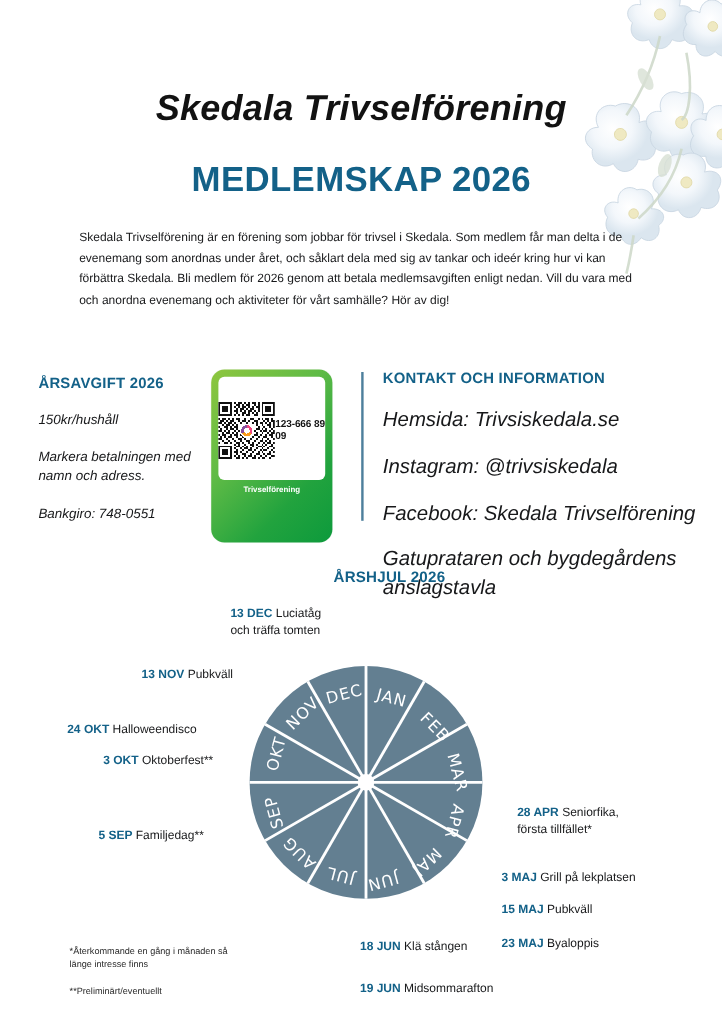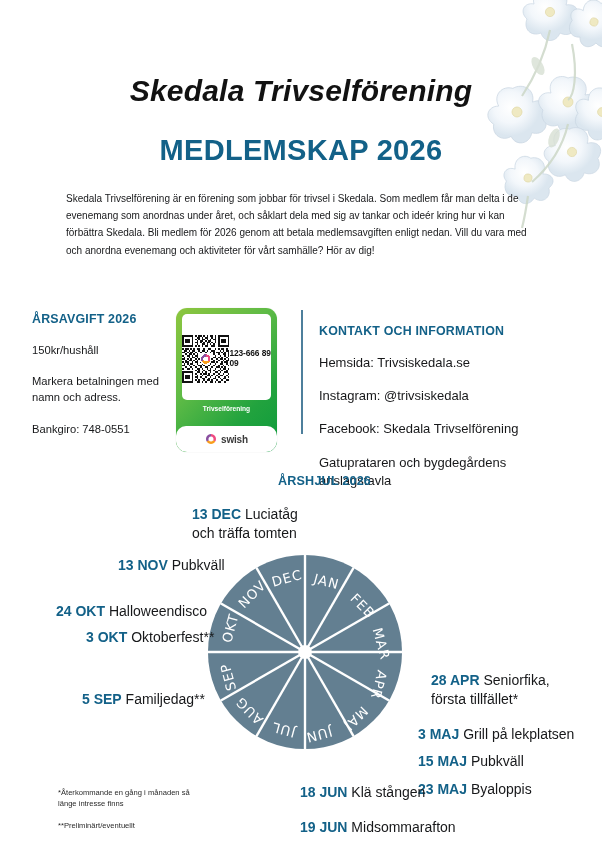--- a/index.html
+++ b/index.html
@@ -55,28 +55,28 @@
   }
 
   
   .band { position: absolute; left: 0; top: 300px; width: 602px; height: 155px; z-index: 2;}
 
   .col-left { position: absolute; left: 32px; top: 12px; width: 150px; }
   .h-sec {
     font-weight: bold; font-size: 12.4px; color: #136188;
     letter-spacing: 0.2px; margin-bottom: 16px;
   }
-  .col-left p { margin: 0 0 15px 0; font-size: 11.2px; line-height: 1.45; color: #17181a; }
+  .col-left p { margin: 0 0 15px 0; font-size: 11.2px; line-height: 1.45; color: #17181a; font-style: italic; }
 
   .divider {
     position: absolute; left: 301px; top: 10px;
     width: 2px; height: 124px; background: #4d7f9c;
   }
-  .col-right { position: absolute; left: 319px; top: 24px; width: 262px; }
-  .col-right p { margin: 0 0 15px 0; font-size: 13px; line-height: 1.4; color: #17181a; }
+  .col-right { position: absolute; left: 319px; top: 8px; width: 262px; }
+  .col-right p { margin: 0 0 15px 0; font-size: 17px; line-height: 1.4; color: #17181a; font-style: italic; }
 
   
   .swish-card {
     position: absolute; left: 176px; top: 308px;
     width: 101px; height: 144px;
     border-radius: 11px;
     background: linear-gradient(135deg,#8ec63f 0%, #5fbb46 38%, #22a33e 72%, #0d9a3c 100%);
     z-index: 3;
     overflow: hidden;
     box-shadow: 0 0 0 0.5px rgba(0,0,0,0.04);
@@ -103,21 +103,21 @@
   .swish-word { font-size: 10px; font-weight: bold; color: #3b3b3b; letter-spacing: -0.2px;}
 
   
   .wheel-title {
     position: absolute; left: 0; right: 0; top: 474px;
     text-align: center; font-weight: bold; font-size: 12.6px;
     color: #136188; letter-spacing: 0.2px; z-index: 2; margin-left: 47px;
   }
   .wheel { position: absolute; left: 206px; top: 553px; width: 198px; height: 198px; z-index: 2; }
 
-  .ev { position: absolute; font-size: 14px; line-height: 1.38; color: #17181a; z-index: 3; white-space: nowrap;}
+  .ev { position: absolute; font-size: 10px; line-height: 1.38; color: #17181a; z-index: 3; white-space: nowrap;}
   .ev b { color: #136188; font-weight: bold; }
 
   .foot {
     position: absolute; left: 58px; font-size: 7.6px; line-height: 1.5; color: #2a2a2a; z-index: 3;
   }
 </style>
 </head>
 <body>
 
 <div class="page">
@@ -436,30 +436,20 @@
         <circle cx="14.5" cy="14.5" r="3.6" fill="#ffffff"></circle>
         <g transform="translate(14.5,14.5)">
           <path d="M0,-2.9 A2.9,2.9 0 0 1 2.5,1.45 L1.3,0.75 A1.55,1.55 0 0 0 0,-1.55 Z" fill="#ef4a81"></path>
           <path d="M2.5,1.45 A2.9,2.9 0 0 1 -2.5,1.45 L-1.3,0.75 A1.55,1.55 0 0 0 1.3,0.75 Z" fill="#f99d1c"></path>
           <path d="M-2.5,1.45 A2.9,2.9 0 0 1 0,-2.9 L0,-1.55 A1.55,1.55 0 0 0 -1.3,0.75 Z" fill="#8a4fa0"></path>
         </g>
       </svg>
       <div class="qr-num">123-666 89 09</div>
     </div>
     <div class="swish-name">Trivselförening</div>
-    <div class="swish-foot">
-      <svg width="12" height="12" viewBox="0 0 12 12">
-        <g transform="translate(6,6)">
-          <path d="M0,-5 A5,5 0 0 1 4.33,2.5 L2.16,1.25 A2.5,2.5 0 0 0 0,-2.5 Z" fill="#ef4a81"></path>
-          <path d="M4.33,2.5 A5,5 0 0 1 -4.33,2.5 L-2.16,1.25 A2.5,2.5 0 0 0 2.16,1.25 Z" fill="#f99d1c"></path>
-          <path d="M-4.33,2.5 A5,5 0 0 1 0,-5 L0,-2.5 A2.5,2.5 0 0 0 -2.16,1.25 Z" fill="#8a4fa0"></path>
-        </g>
-      </svg>
-      <span class="swish-word">swish</span>
-    </div>
   </div>
 
   <div class="wheel-title">ÅRSHJUL 2026</div>
 
   <svg class="wheel" viewBox="0 0 200 200">
     <circle cx="100" cy="100" r="98" fill="#637f91"></circle>
     <g stroke="#ffffff" stroke-width="2.4">
       <line x1="100" y1="100" x2="100" y2="2"></line>
       <line x1="100" y1="100" x2="149" y2="15.1"></line>
       <line x1="100" y1="100" x2="184.9" y2="51"></line>

